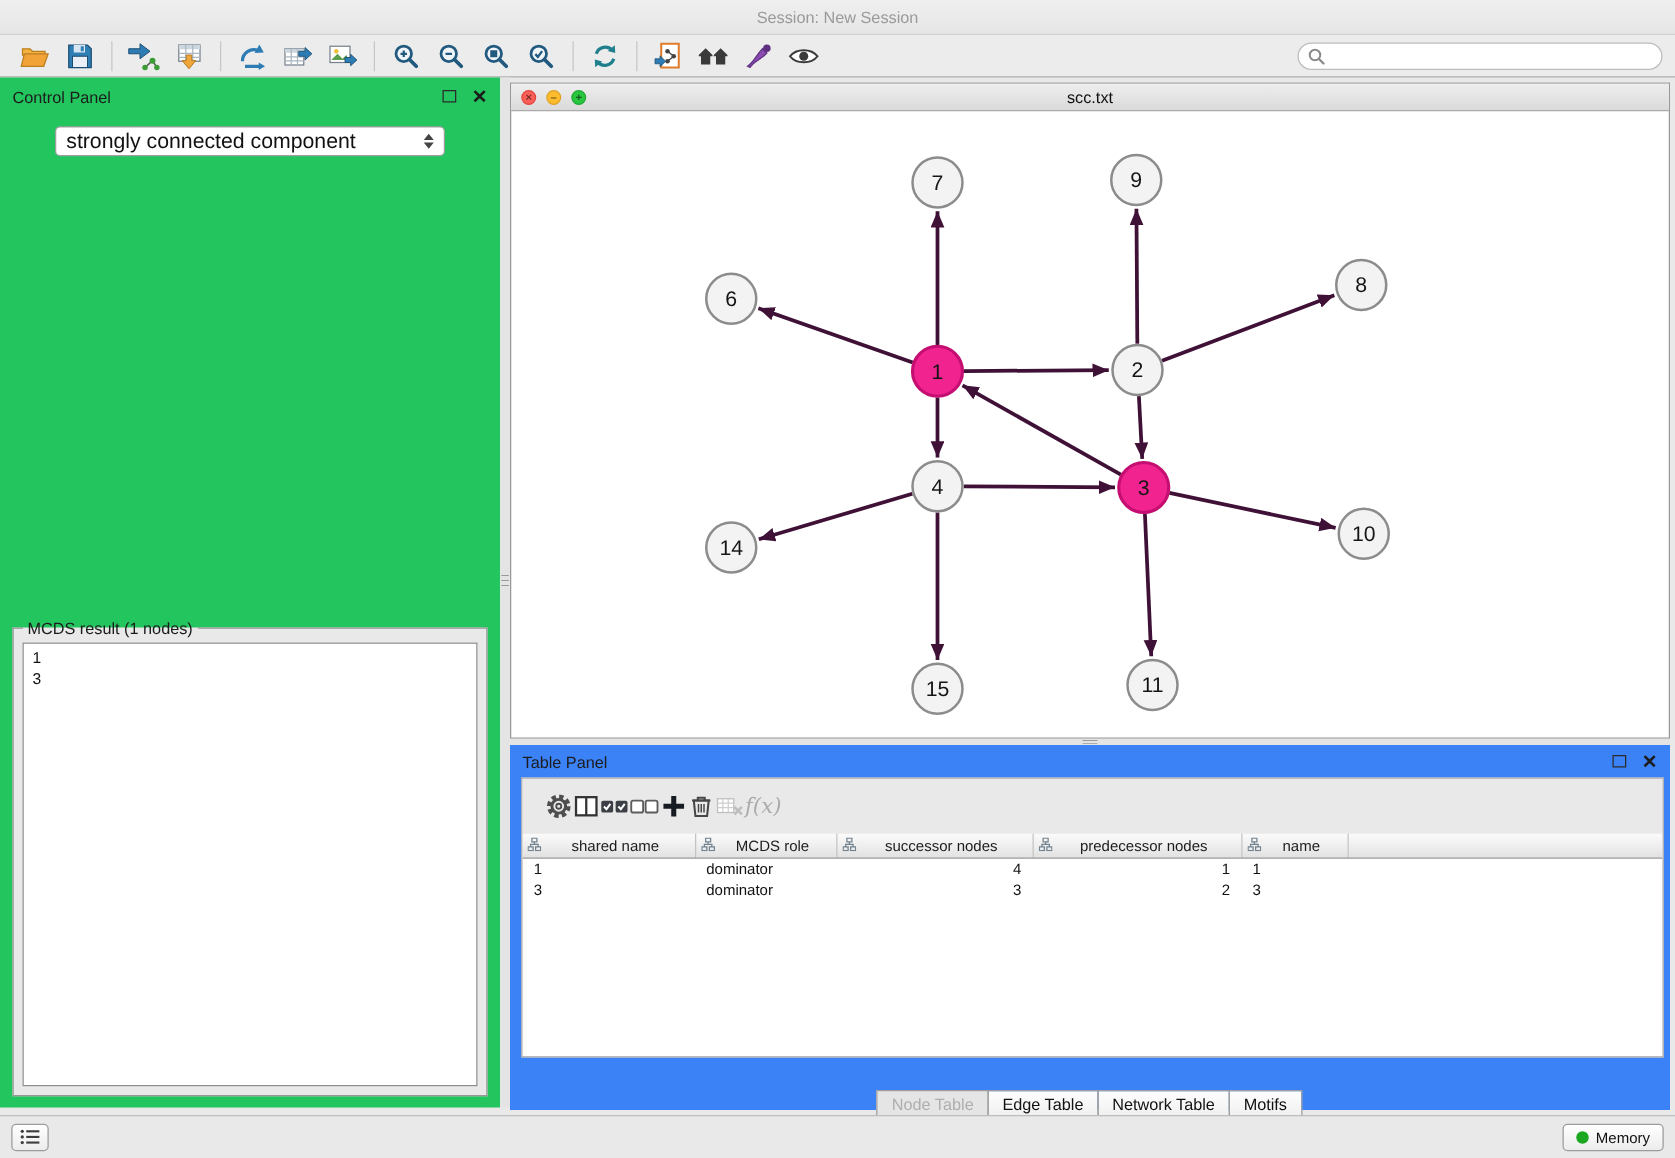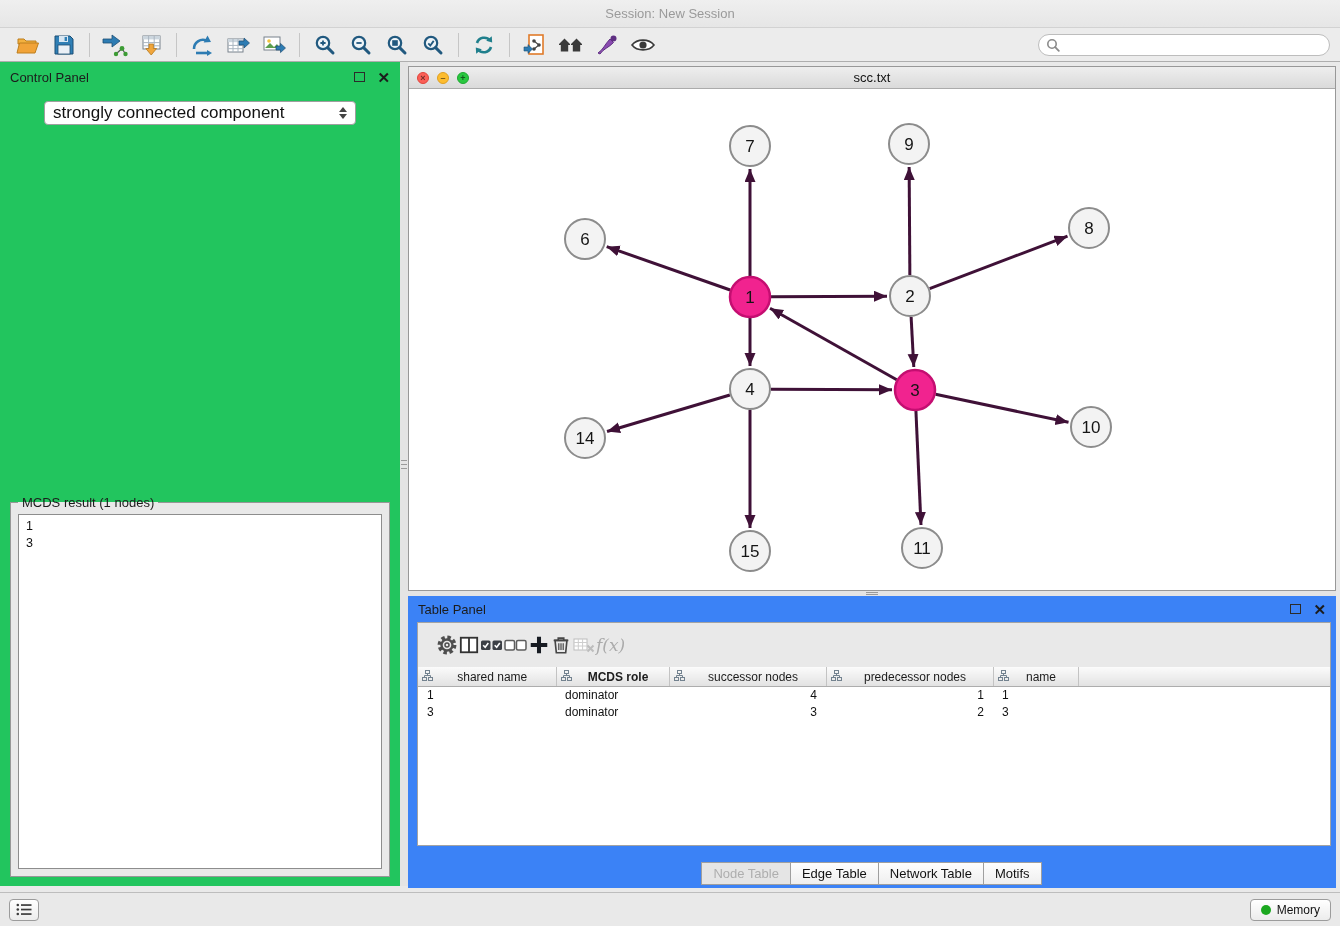--- a/index.html
+++ b/index.html
@@ -76,21 +76,21 @@
     background:#fff;overflow:hidden}
   .tp-toolbar{height:44px;background:#e9e9e9;display:flex;align-items:center;padding:0 18px}
   .ticon{display:flex;align-items:center;justify-content:center}
   .fx{font-family:"DejaVu Serif",serif;font-style:italic;font-size:17px;color:#ababab}
   table.nodes{width:100%;border-collapse:collapse;table-layout:fixed}
   table.nodes th{height:19px;padding:0;background:linear-gradient(#fbfbfb,#e2e2e2);
     border-right:1px solid #c3c3c3;border-bottom:1px solid #adadad;font-weight:normal;font-size:12px}
   table.nodes th .thwrap{display:flex;align-items:center;height:19px;padding:0 4px}
   table.nodes th .collabel{flex:1;text-align:center;color:#1c1c1c}
   table.nodes td{height:17px;font-size:12px;padding:0 9px;color:#111;white-space:nowrap;overflow:hidden}
-  .tp-tabs{position:absolute;left:0;right:0;top:266px}
+  .tp-tabs{position:absolute;left:0;right:0;top:276px}
 
   
   .statusbar{position:absolute;left:0;top:892px;width:1340px;height:34px;background:#e9e9e9;
     border-top:1px solid #bdbdbd;display:flex;align-items:center;padding:0 9px}
   .sq-btn{width:30px;height:22px;border:1px solid #9c9c9c;border-radius:4px;
     background:linear-gradient(#fff,#ececec);display:flex;align-items:center;justify-content:center}
   .memory-btn{margin-left:auto;height:22px;border:1px solid #9c9c9c;border-radius:4px;
     background:linear-gradient(#fff,#ececec);display:flex;align-items:center;gap:6px;padding:0 10px;font-size:12px}
   .memdot{width:10px;height:10px;border-radius:50%;background:#1ba820}
 </style>
@@ -418,21 +418,21 @@
               <div class="thwrap">
                 <span><svg width="11" height="11" viewBox="0 0 11 11">
                     <rect x="3.5" y="0.5" width="4" height="3" fill="none" stroke="#73828f"></rect>
                     <path d="M5.5 3.5 v2 M2.5 7.5 v-2 h6 v2" fill="none" stroke="#73828f"></path>
                     <rect x="0.5" y="7.5" width="4" height="3" fill="none" stroke="#73828f"></rect>
                     <rect x="6.5" y="7.5" width="4" height="3" fill="none" stroke="#73828f"></rect>
                   </svg></span>
                 <span class="collabel">shared name</span>
               </div>
             </th>
-            <th style="width: 113px; font-weight: bold;">
+            <th style="width: 113px;">
               <div class="thwrap">
                 <span><svg width="11" height="11" viewBox="0 0 11 11">
                     <rect x="3.5" y="0.5" width="4" height="3" fill="none" stroke="#73828f"></rect>
                     <path d="M5.5 3.5 v2 M2.5 7.5 v-2 h6 v2" fill="none" stroke="#73828f"></path>
                     <rect x="0.5" y="7.5" width="4" height="3" fill="none" stroke="#73828f"></rect>
                     <rect x="6.5" y="7.5" width="4" height="3" fill="none" stroke="#73828f"></rect>
                   </svg></span>
                 <span class="collabel">MCDS role</span>
               </div>
             </th>

